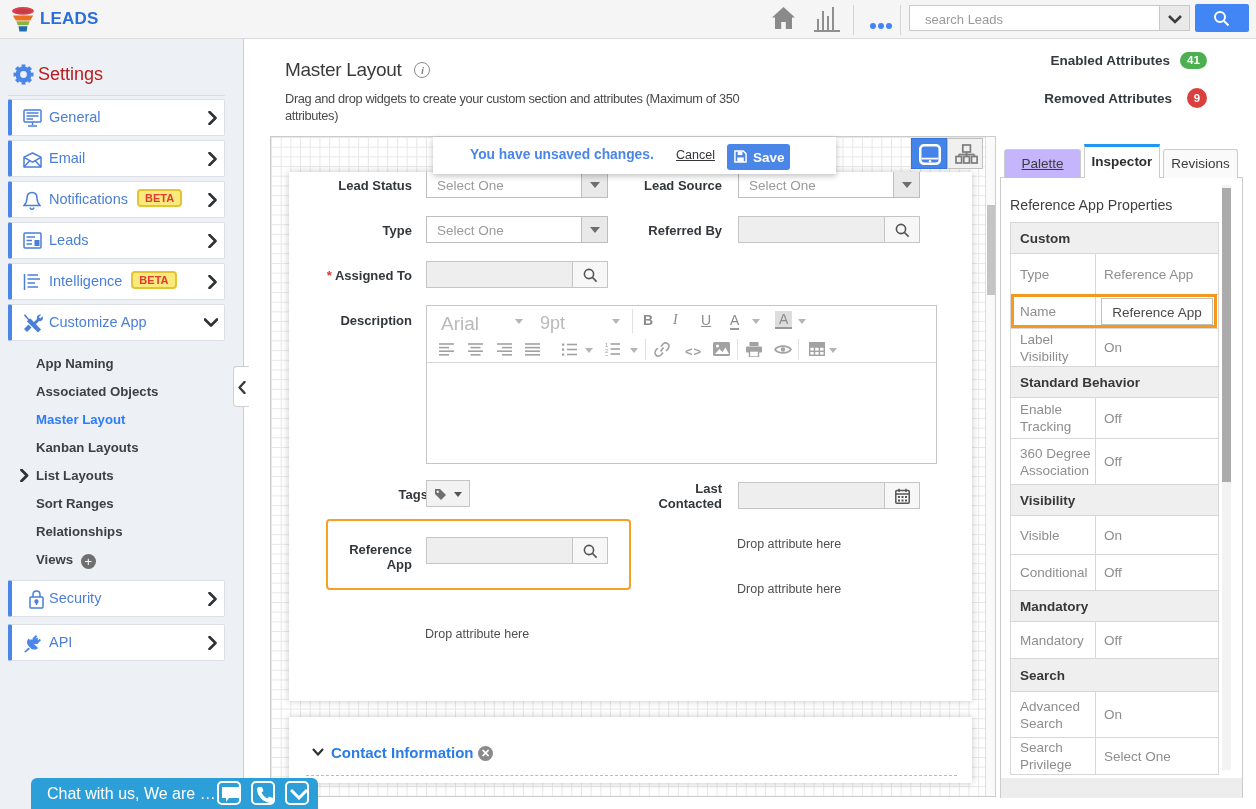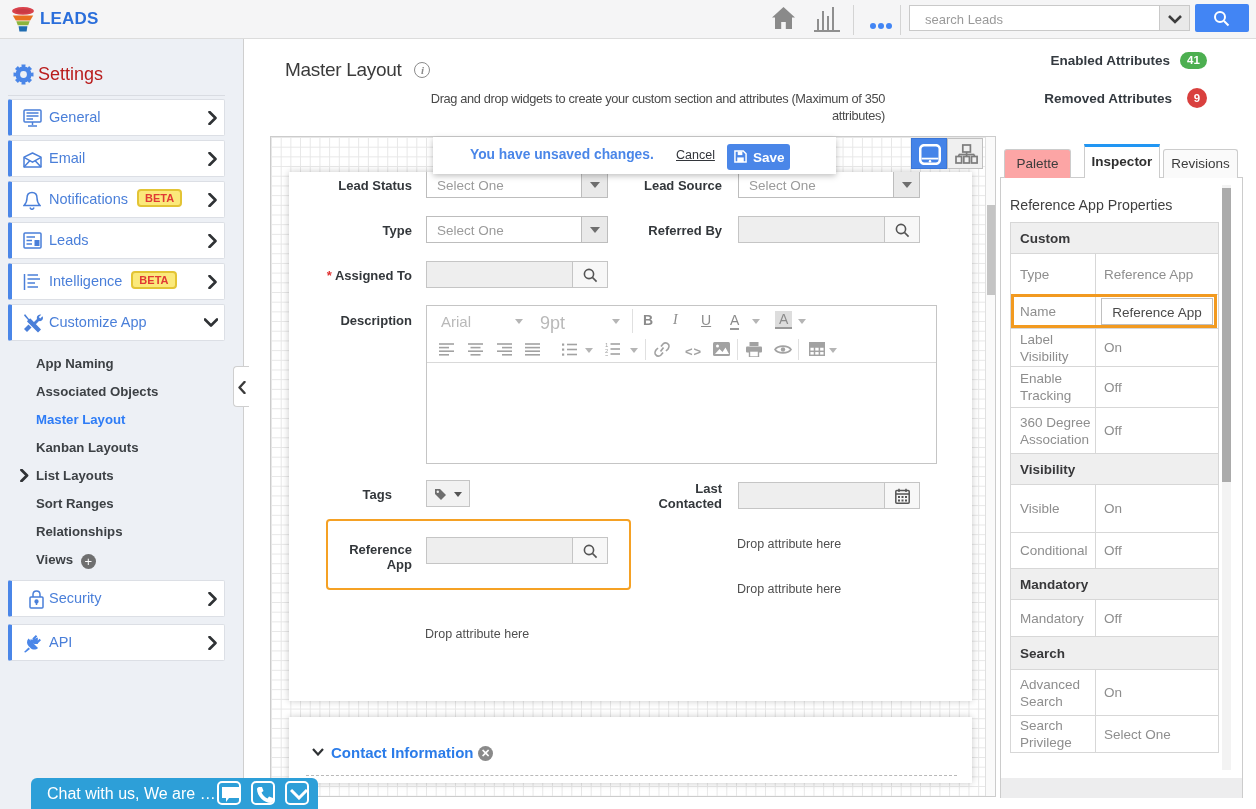--- a/index.html
+++ b/index.html
@@ -26,21 +26,21 @@
   .scard .chev { position:absolute; right:7px; top:11px; }
   .scard > svg { position:absolute; left:11px; top:9px; }
   .scard .chev svg { display:block; }
   .beta { display:inline-block; margin-left:9px; background:#fbe97b; border:2px solid #e3c435; border-radius:4px; color:#e03a34; font-size:11px; font-weight:bold; padding:1px 6px 1px 6px; position:relative; top:-2px; }
   .sub { position:absolute; left:36px; font-size:13.2px; font-weight:bold; color:#3d4145; }
   #collapse-tab { position:absolute; left:233px; top:366px; width:16px; height:41px; background:#fff; border:1px solid #cfcfcf; border-right:none; border-radius:4px 0 0 4px; color:#3a3a3a; font-weight:bold; font-size:13px; text-align:center; line-height:41px; }
 
   
   #h1 { position:absolute; left:285px; top:59px; font-size:19px; color:#3b3b3b; letter-spacing:-0.3px; }
   #h1 .info { display:inline-block; width:16px; height:16px; border:1px solid #8b8b8b; border-radius:50%; color:#8b8b8b; font-size:11px; text-align:center; line-height:15px; font-weight:bold; vertical-align:2px; margin-left:8px; font-style:italic; font-family:"Liberation Serif", serif; }
-  #desc { position:absolute; left:285px; top:90px; width:600px; font-size:12.8px; color:#4a4a4a; line-height:17px; letter-spacing:-0.35px;text-align:right; }
+  #desc { position:absolute; left:285px; top:90px; width:600px; font-size:12.8px; color:#4a4a4a; line-height:17px; letter-spacing:-0.35px; }
   .attr-lbl { position:absolute; font-size:13.5px; font-weight:bold; color:#343a40; }
   #en-badge { position:absolute; left:1180px; top:52px; width:27px; height:17px; background:#4caf50; border-radius:9px; color:#fff; font-size:11.5px; font-weight:bold; text-align:center; line-height:17px; }
   #rm-badge { position:absolute; left:1187px; top:88px; width:20px; height:20px; background:#d9403e; border-radius:50%; color:#fff; font-size:11.5px; font-weight:bold; text-align:center; line-height:20px; }
 
   
   #canvas { position:absolute; left:270px; top:136px; width:726px; height:661px; border:1px solid #ccc; background:
       linear-gradient(to right,#e7e7e7 1px,transparent 1px),
       linear-gradient(to bottom,#e7e7e7 1px,transparent 1px);
     background-size:9.7px 9.7px; overflow:hidden; }
   #panel1 { position:absolute; left:18px; top:35px; width:683px; height:529px; background:#fff; box-shadow:0 0 7px rgba(0,0,0,0.22); overflow:hidden; }
@@ -67,21 +67,21 @@
 
   
   #viewbtns { position:absolute; left:911px; top:138px; }
   .vbtn { position:absolute; top:0; width:36px; height:31px; }
   #vbtn1 { left:0; background:#4483e8; border:1px solid #3a76d8; }
   #vbtn2 { left:36px; background:#f0f0f0; border:1px solid #c0c0c0; }
 
   
   #rpanel { position:absolute; left:1000px; top:177px; width:243px; height:621px; background:#fff; border:1px solid #ccc; }
   .tab { position:absolute; font-size:13.5px; text-align:center; z-index:3; }
-  #tab1 { left:1004px; top:149px; width:67px; height:29px; line-height:28px; color:#3c3c3c; background:#fca5a5; border:1px solid #ccc; border-bottom:none; border-radius:3px 3px 0 0; }
+  #tab1 { left:1004px; top:149px; width:77px; height:29px; line-height:28px; color:#3c3c3c; background:#c4b5fd; border:1px solid #ccc; border-bottom:none; border-radius:3px 3px 0 0;text-decoration:underline; }
   #tab2 { left:1084px; top:144px; width:76px; height:34px; line-height:30px; color:#2f2f2f; font-weight:bold; background:#fff; border:1px solid #ccc; border-top:3px solid #2196f3; border-bottom:none; }
   #tab3 { left:1163px; top:149px; width:75px; height:29px; line-height:28px; color:#3c3c3c; background:#fafafa; border:1px solid #ccc; border-bottom:none; border-radius:3px 3px 0 0; }
   #rp-table { position:absolute; left:1010px; top:222px; width:209px; border:1px solid #d7d7d7; background:#fff; }
   .prow { position:relative; border-bottom:1px solid #d7d7d7; display:flex; align-items:stretch; }
   .prow:last-child { border-bottom:none; }
   .phead { background:#efefef; font-size:13.5px; font-weight:bold; color:#38383a; padding-left:9px; display:flex; align-items:center; }
   .pname { width:85px; font-size:13.5px; color:#8e8e8e; padding-left:9px; padding-right:2px; border-right:1px solid #d7d7d7; line-height:17px; display:flex; align-items:center; }
   .pval { font-size:13.5px; color:#8e8e8e; padding-left:8px; display:flex; align-items:center; }
   #nameinp { display:inline-block; width:112px; height:27px; border:1px solid #c0c0c0; background:#fff; color:#4a4a4a; font-size:13.5px; text-align:center; line-height:27px; }
   #name-hl { position:absolute; left:1011px; top:294px; width:206px; height:34px; border:3px solid #f29a20; pointer-events:none; }
@@ -337,21 +337,21 @@
             <svg style="position:absolute;left:10px;top:6px" width="15" height="15" viewBox="0 0 15 15">
               <circle cx="6" cy="6" r="4.6" stroke="#555" stroke-width="1.6" fill="none"></circle>
               <line x1="9.4" y1="9.4" x2="13.6" y2="13.6" stroke="#555" stroke-width="1.6"></line>
             </svg>
           </span>
         </div>
 
       <div class="flabel" style="right:560px;top:141px;">Description</div>
       <div id="editor" style="position:absolute;left:137px;top:133px;width:511px;height:159px;border:1px solid #c5c5c5;background:#fff">
         <div style="position:absolute;left:0;top:0;width:100%;height:57px;border-bottom:1px solid #d9d9d9"></div>
-        <div style="position:absolute;left:14px;top:7px;font-size:15px;color:#b9b9b9">Arial</div>
+        <div style="position:absolute;left:14px;top:7px;font-size:19px;color:#b9b9b9">Arial</div>
         <div class="tbcaret" style="left:88px;top:13px"></div>
         <div style="position:absolute;left:113px;top:7px;font-size:18px;color:#b9b9b9">9pt</div>
         <div class="tbcaret" style="left:185px;top:13px"></div>
         <div style="position:absolute;left:205px;top:3px;width:1px;height:24px;background:#e0e0e0"></div>
         <div style="position:absolute;left:216px;top:6px;font-size:14px;font-weight:bold;color:#8b8b8b">B</div>
         <div style="position:absolute;left:246px;top:6px;font-size:14px;font-style:italic;color:#8b8b8b;font-family:'Liberation Serif',serif">I</div>
         <div style="position:absolute;left:274px;top:6px;font-size:14px;color:#8b8b8b;text-decoration:underline">U</div>
         <div style="position:absolute;left:303px;top:6px;font-size:14px;color:#8b8b8b;border-bottom:2px solid #999">A</div>
         <div class="tbcaret" style="left:325px;top:13px"></div>
         <div style="position:absolute;left:348px;top:5px;font-size:14px;color:#8b8b8b;background:#ddd;padding:0 4px;border-bottom:2px solid #999">A</div>
@@ -447,21 +447,21 @@
               <rect x="0.7" y="0.7" width="14.6" height="12.6"></rect>
               <line x1="0.7" y1="5" x2="15.3" y2="5"></line>
               <line x1="0.7" y1="9.3" x2="15.3" y2="9.3"></line>
               <line x1="5.5" y1="0.7" x2="5.5" y2="13.3"></line>
               <line x1="10.4" y1="0.7" x2="10.4" y2="13.3"></line>
             </g>
             <rect x="0.7" y="0.7" width="14.6" height="4.3" fill="#a2a2a2"></rect>
           </svg>
         <div class="tbcaret" style="left:402px;top:42px"></div>
       </div>
-      <div class="flabel" style="right:580px;top:315px;text-align:center;">Tags</div>
+      <div class="flabel" style="right:544px;top:315px;text-align:center;">Tags</div>
       <div style="position:absolute;left:137px;top:308px;width:44px;height:27px;background:#f2f2f2;border:1px solid #c5c5c5">
         <svg style="position:absolute;left:7px;top:7px" width="13" height="13" viewBox="0 0 13 13">
             <path d="M1 1 L6 1 L12 7 L7 12 L1 6 Z" fill="#6e6e6e"></path>
             <circle cx="3.8" cy="3.8" r="1.2" fill="#f2f2f2"></circle>
           </svg>
         <div class="tbcaret" style="left:27px;top:11px;border-top-color:#555"></div>
       </div>
       <div class="flabel" style="right:250px;top:309px;">Last<br>Contacted</div>
       <div class="inpgrp" style="left:449px;top:310px">
           <span class="inp"></span>
@@ -563,30 +563,31 @@
     <div class="prow" style="height:34px">
         <div class="pname">Name</div>
         <div class="pval" style="padding-left:5px">
           <span id="nameinp">Reference App</span>
         </div>
       </div>
     <div class="prow" style="height:38px">
         <div class="pname">Label Visibility</div>
         <div class="pval">On</div>
       </div>
+    <div class="prow phead" style="height:31px;line-height:17px">Standard Behavior</div>
     <div class="prow" style="height:41px">
         <div class="pname">Enable Tracking</div>
         <div class="pval">Off</div>
       </div>
     <div class="prow" style="height:46px">
         <div class="pname">360 Degree Association</div>
         <div class="pval">Off</div>
       </div>
     <div class="prow phead" style="height:31px;line-height:17px">Visibility</div>
-    <div class="prow" style="height:48px">
+    <div class="prow" style="height:39px">
         <div class="pname">Visible</div>
         <div class="pval">On</div>
       </div>
     <div class="prow" style="height:36px">
         <div class="pname">Conditional</div>
         <div class="pval">Off</div>
       </div>
     <div class="prow phead" style="height:31px;line-height:17px">Mandatory</div>
     <div class="prow" style="height:37px">
         <div class="pname">Mandatory</div>

